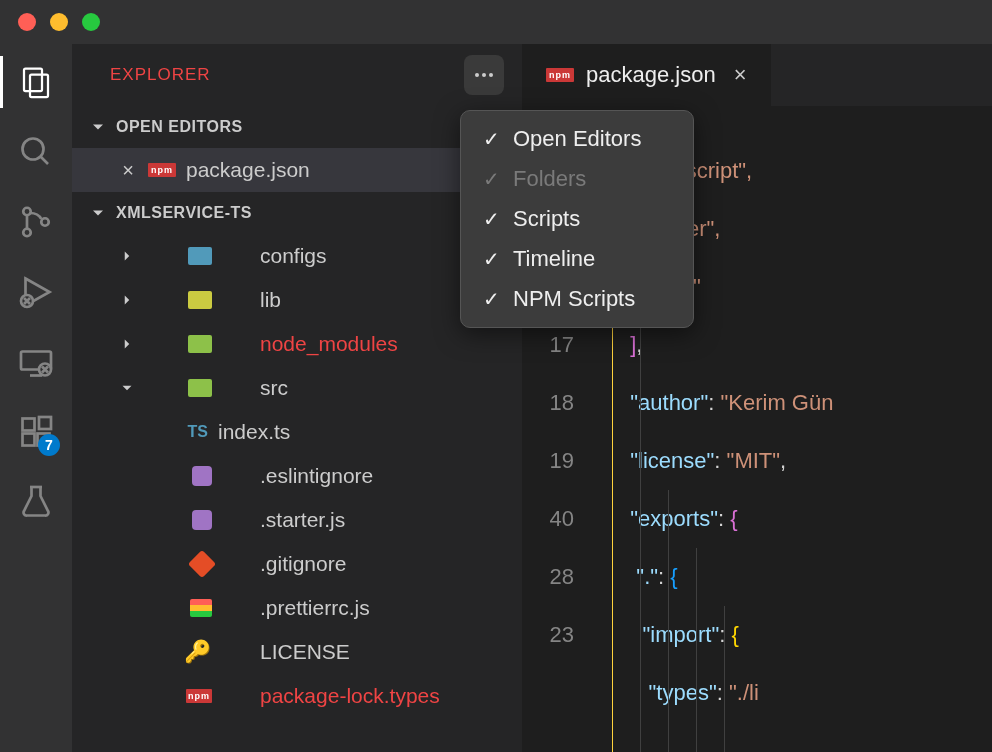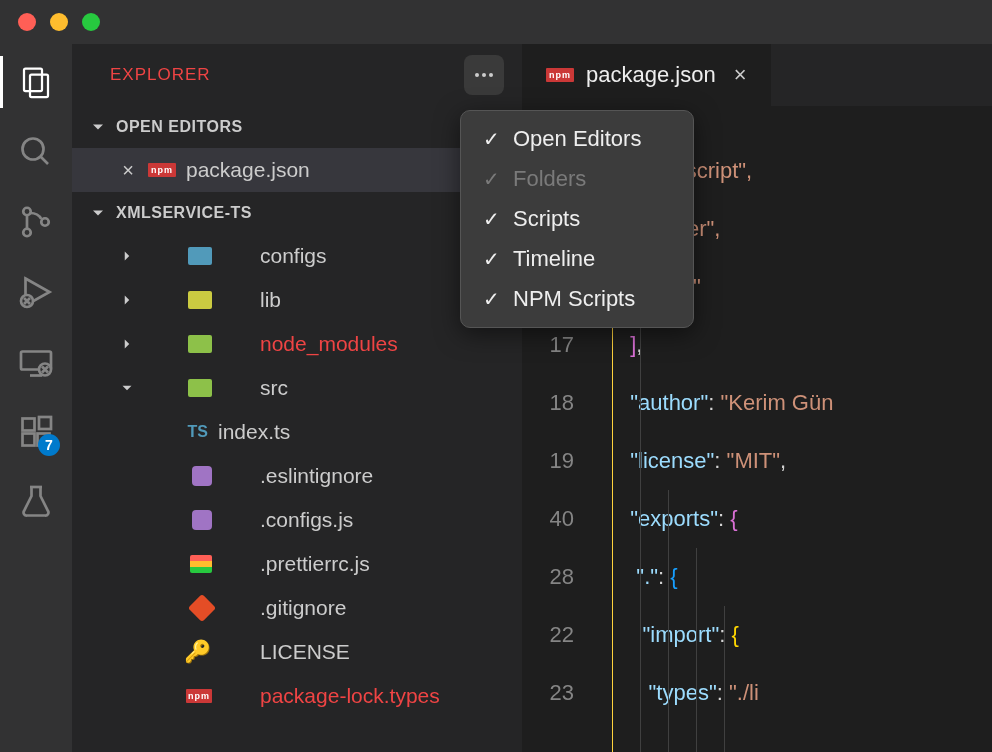--- a/index.html
+++ b/index.html
@@ -231,35 +231,35 @@
           <span class="ficon">
             <span class="fi-hex"></span>
           </span>
           <span class="name">.eslintignore</span>
         </div>
         <div class="tree-row indent0">
           <span class="tree-chev none"></span>
           <span class="ficon">
             <span class="fi-hex"></span>
           </span>
-          <span class="name">.configs.js</span>
+          <span class="name">.starter.js</span>
+        </div>
+        <div class="tree-row indent0">
+          <span class="tree-chev none"></span>
+          <span class="ficon">
+            <span class="fi-git"></span>
+          </span>
+          <span class="name">.gitignore</span>
         </div>
         <div class="tree-row indent0">
           <span class="tree-chev none"></span>
           <span class="ficon">
             <span class="fi-pretty"></span>
           </span>
           <span class="name">.prettierrc.js</span>
-        </div>
-        <div class="tree-row indent0">
-          <span class="tree-chev none"></span>
-          <span class="ficon">
-            <span class="fi-git"></span>
-          </span>
-          <span class="name">.gitignore</span>
         </div>
         <div class="tree-row indent0">
           <span class="tree-chev none"></span>
           <span class="ficon">
             <span class="fi-key">🔑</span>
           </span>
           <span class="name">LICENSE</span>
         </div>
         <div class="tree-row muted indent0">
           <span class="tree-chev none"></span>
@@ -286,21 +286,20 @@
       <span>...</span>
     </div>
     <div class="code">
       <div class="gutter">
         <div style="height:174px;"></div>
         <div>17</div>
         <div>18</div>
         <div>19</div>
         <div>40</div>
         <div>28</div>
-        <div>22</div>
         <div>23</div>
       </div>
       <div class="codelines">
         <div class="indent-guide ig1"></div>
         <div class="indent-guide ig2"></div>
         <div class="line">   <span class="tok-str">"typescript",</span></div>
         <div class="line">   <span class="tok-str">"starter",</span></div>
         <div class="line">   <span class="tok-str">"node"</span></div>
         <div class="line">  <span class="tok-br2">]</span><span class="tok-pun">,</span></div>
         <div class="line">  <span class="tok-key">"author"</span><span class="tok-pun">: </span><span class="tok-str">"Kerim Gün</span></div>

